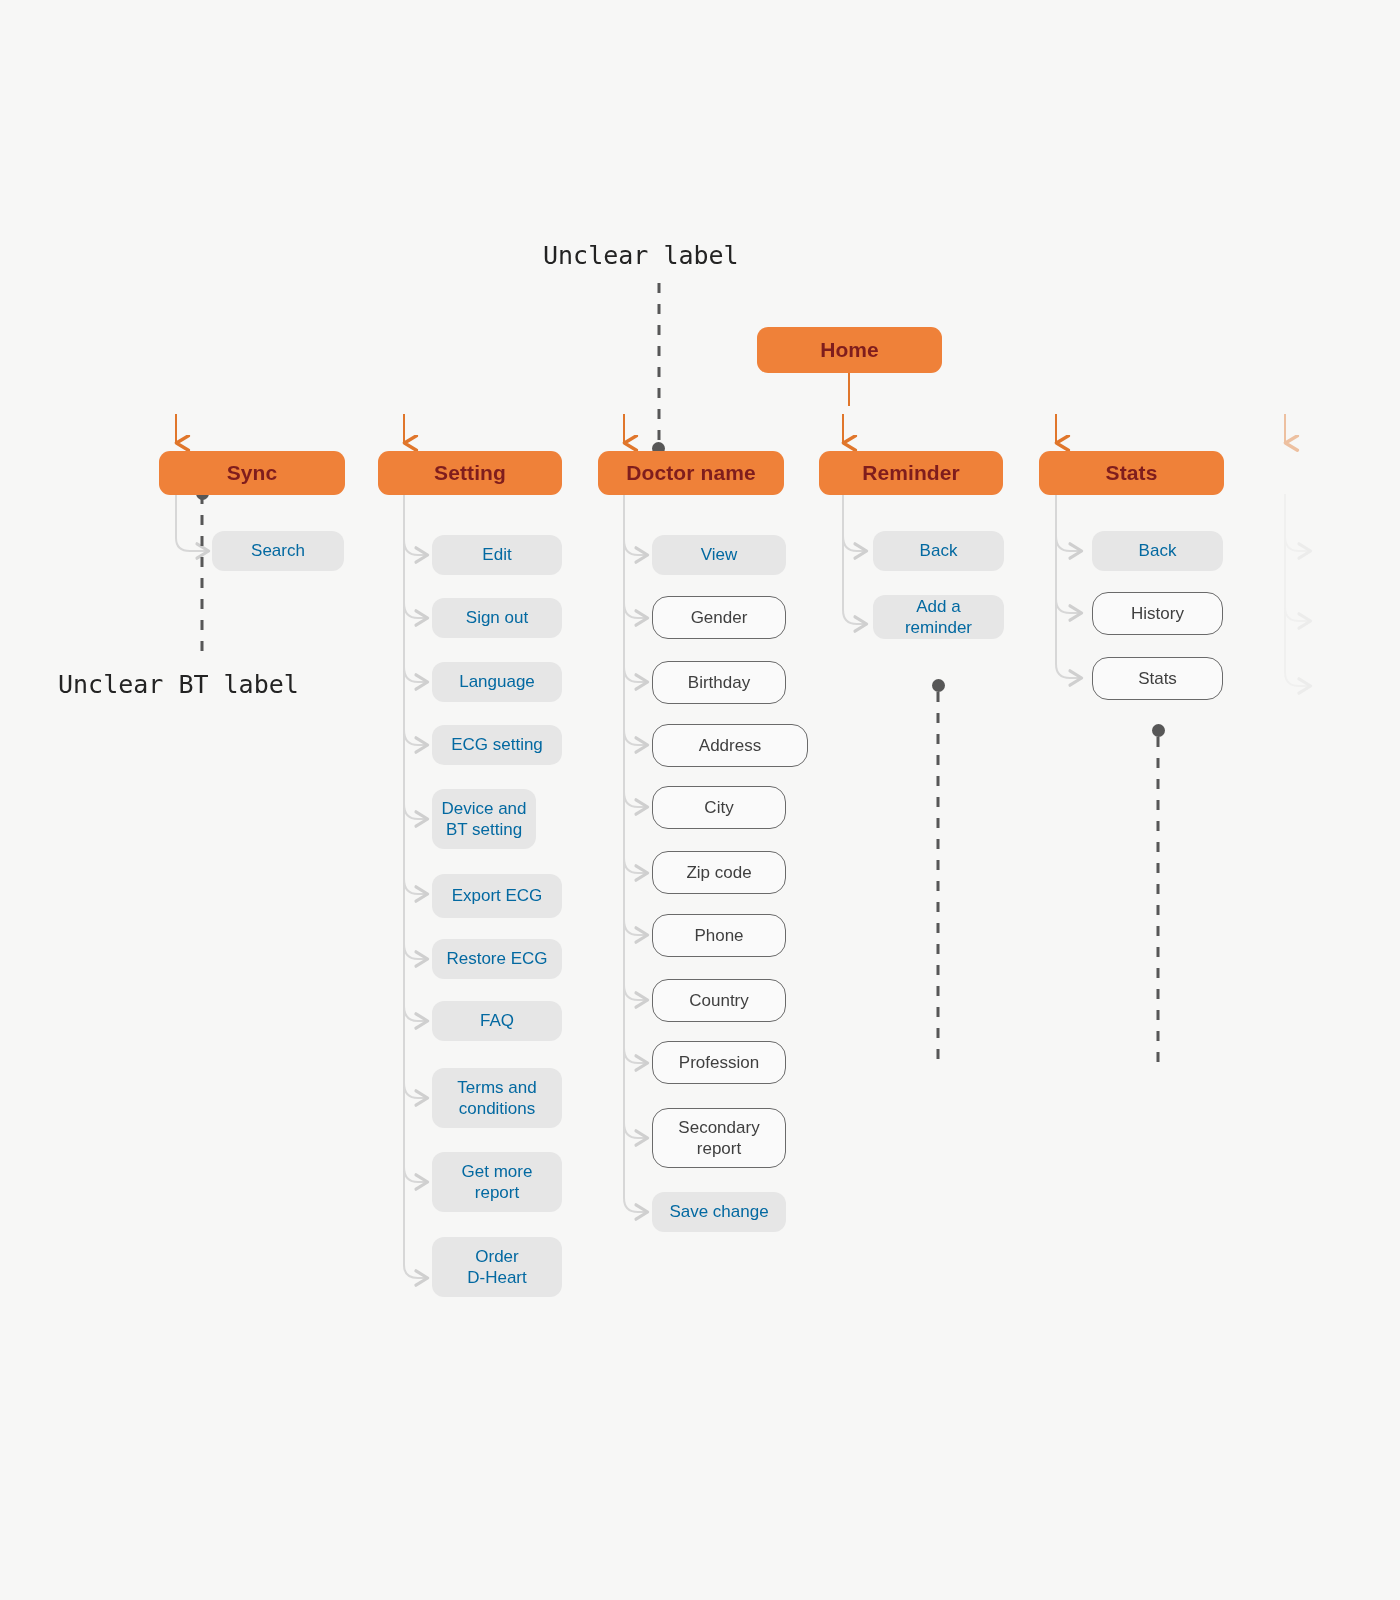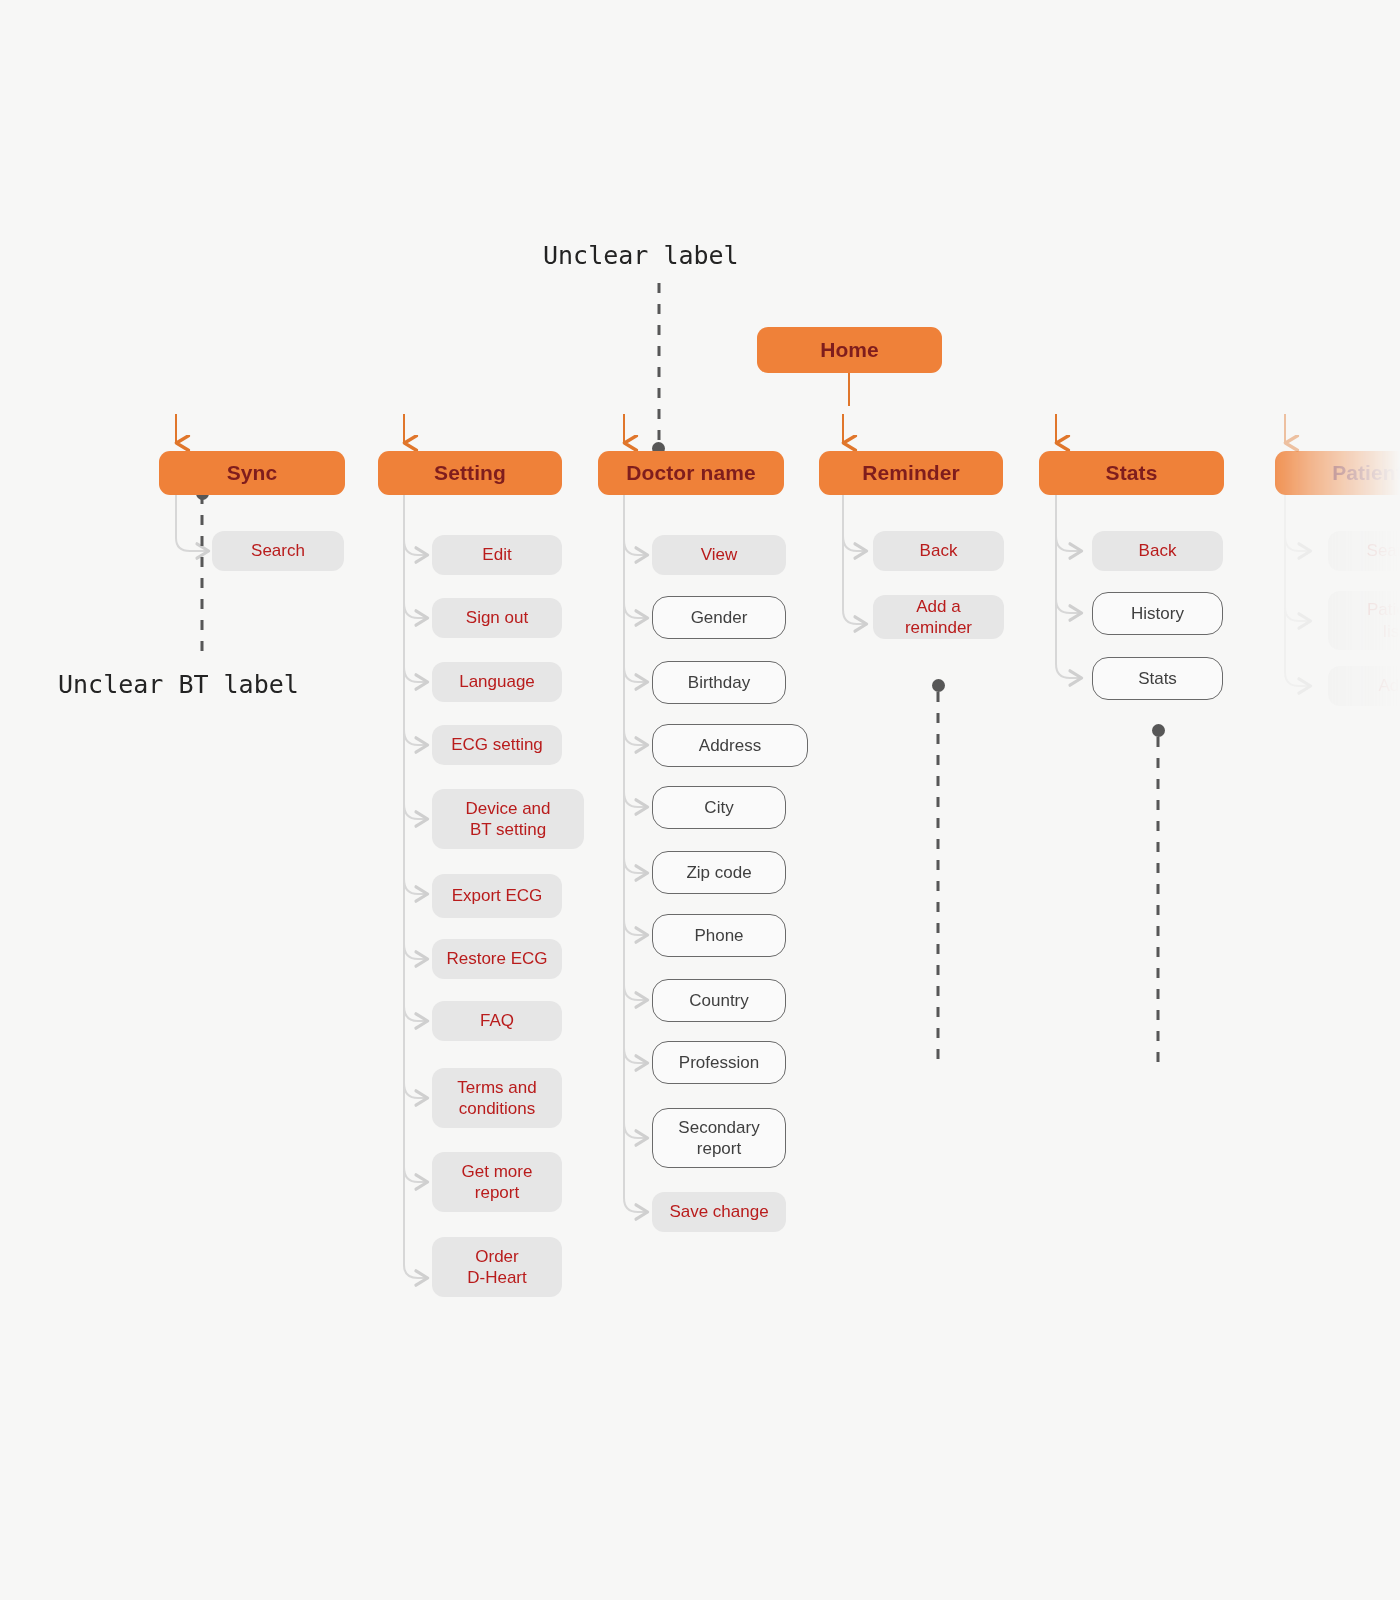--- a/index.html
+++ b/index.html
@@ -37,21 +37,21 @@
   #annot-overload{left:868px;top:1090px;}
 
   
   .node{position:absolute;box-sizing:border-box;display:flex;align-items:center;justify-content:center;text-align:center;}
 
   .node.root,.node.lvl1{
     background:#ef8139;color:#7f1d1d;border-radius:11px;
     font-size:21px;font-weight:700;letter-spacing:.1px;
   }
   .node.leaf-filled{
-    background:#e6e6e6;color:#b91c1c;border-radius:12px;font-size:17px;line-height:1.25;
+    background:#e6e6e6;color:#0369a1;border-radius:12px;font-size:17px;line-height:1.25;
   }
   .node.leaf-outline{
     background:#fafafa;color:#3f3f3f;border:1.6px solid #6a6a6a;border-radius:16px;
     font-size:17px;line-height:1.25;
   }
 
   
   .fade-col{
     position:absolute;left:1258px;top:400px;width:142px;height:330px;
     overflow:hidden;
@@ -194,21 +194,21 @@
   </div>
   <div class="node leaf-filled" style="left:432px;top:598px;width:130px;height:40px;">
     <span>Sign out</span>
   </div>
   <div class="node leaf-filled" style="left:432px;top:662px;width:130px;height:40px;">
     <span>Language</span>
   </div>
   <div class="node leaf-filled" style="left:432px;top:725px;width:130px;height:40px;">
     <span>ECG setting</span>
   </div>
-  <div class="node leaf-filled multiline" style="left:432px;top:789px;width:152px;height:60px;">
+  <div class="node leaf-filled multiline" style="left:432px;top:789px;width:104px;height:60px;">
     <span style="white-space:pre-line;">Device and
 BT setting</span>
   </div>
   <div class="node leaf-filled" style="left:432px;top:874px;width:130px;height:44px;">
     <span>Export ECG</span>
   </div>
   <div class="node leaf-filled" style="left:432px;top:939px;width:130px;height:40px;">
     <span>Restore ECG</span>
   </div>
   <div class="node leaf-filled" style="left:432px;top:1001px;width:130px;height:40px;">
@@ -273,29 +273,14 @@
   <div class="node leaf-filled" style="left:1092px;top:531px;width:131px;height:40px;">
     <span>Back</span>
   </div>
   <div class="node leaf-outline" style="left:1092px;top:592px;width:131px;height:43px;">
     <span>History</span>
   </div>
   <div class="node leaf-outline" style="left:1092px;top:657px;width:131px;height:43px;">
     <span>Stats</span>
   </div>
 
-  <div class="fade-col">
-    <div class="node lvl1" style="left:17px;top:51px;width:185px;height:44px;">
-      <span>Patient</span>
-    </div>
-    <div class="node leaf-filled" style="left:70px;top:131px;width:131px;height:40px;opacity:.45;">
-      <span>Search</span>
-    </div>
-    <div class="node leaf-filled" style="left:70px;top:191px;width:131px;height:59px;opacity:.45;">
-      <span style="white-space:pre-line;">Patient
-list</span>
-    </div>
-    <div class="node leaf-filled" style="left:70px;top:266px;width:131px;height:40px;opacity:.45;">
-      <span>Add</span>
-    </div>
-  </div>
 
 </div>
 
 </body></html>

